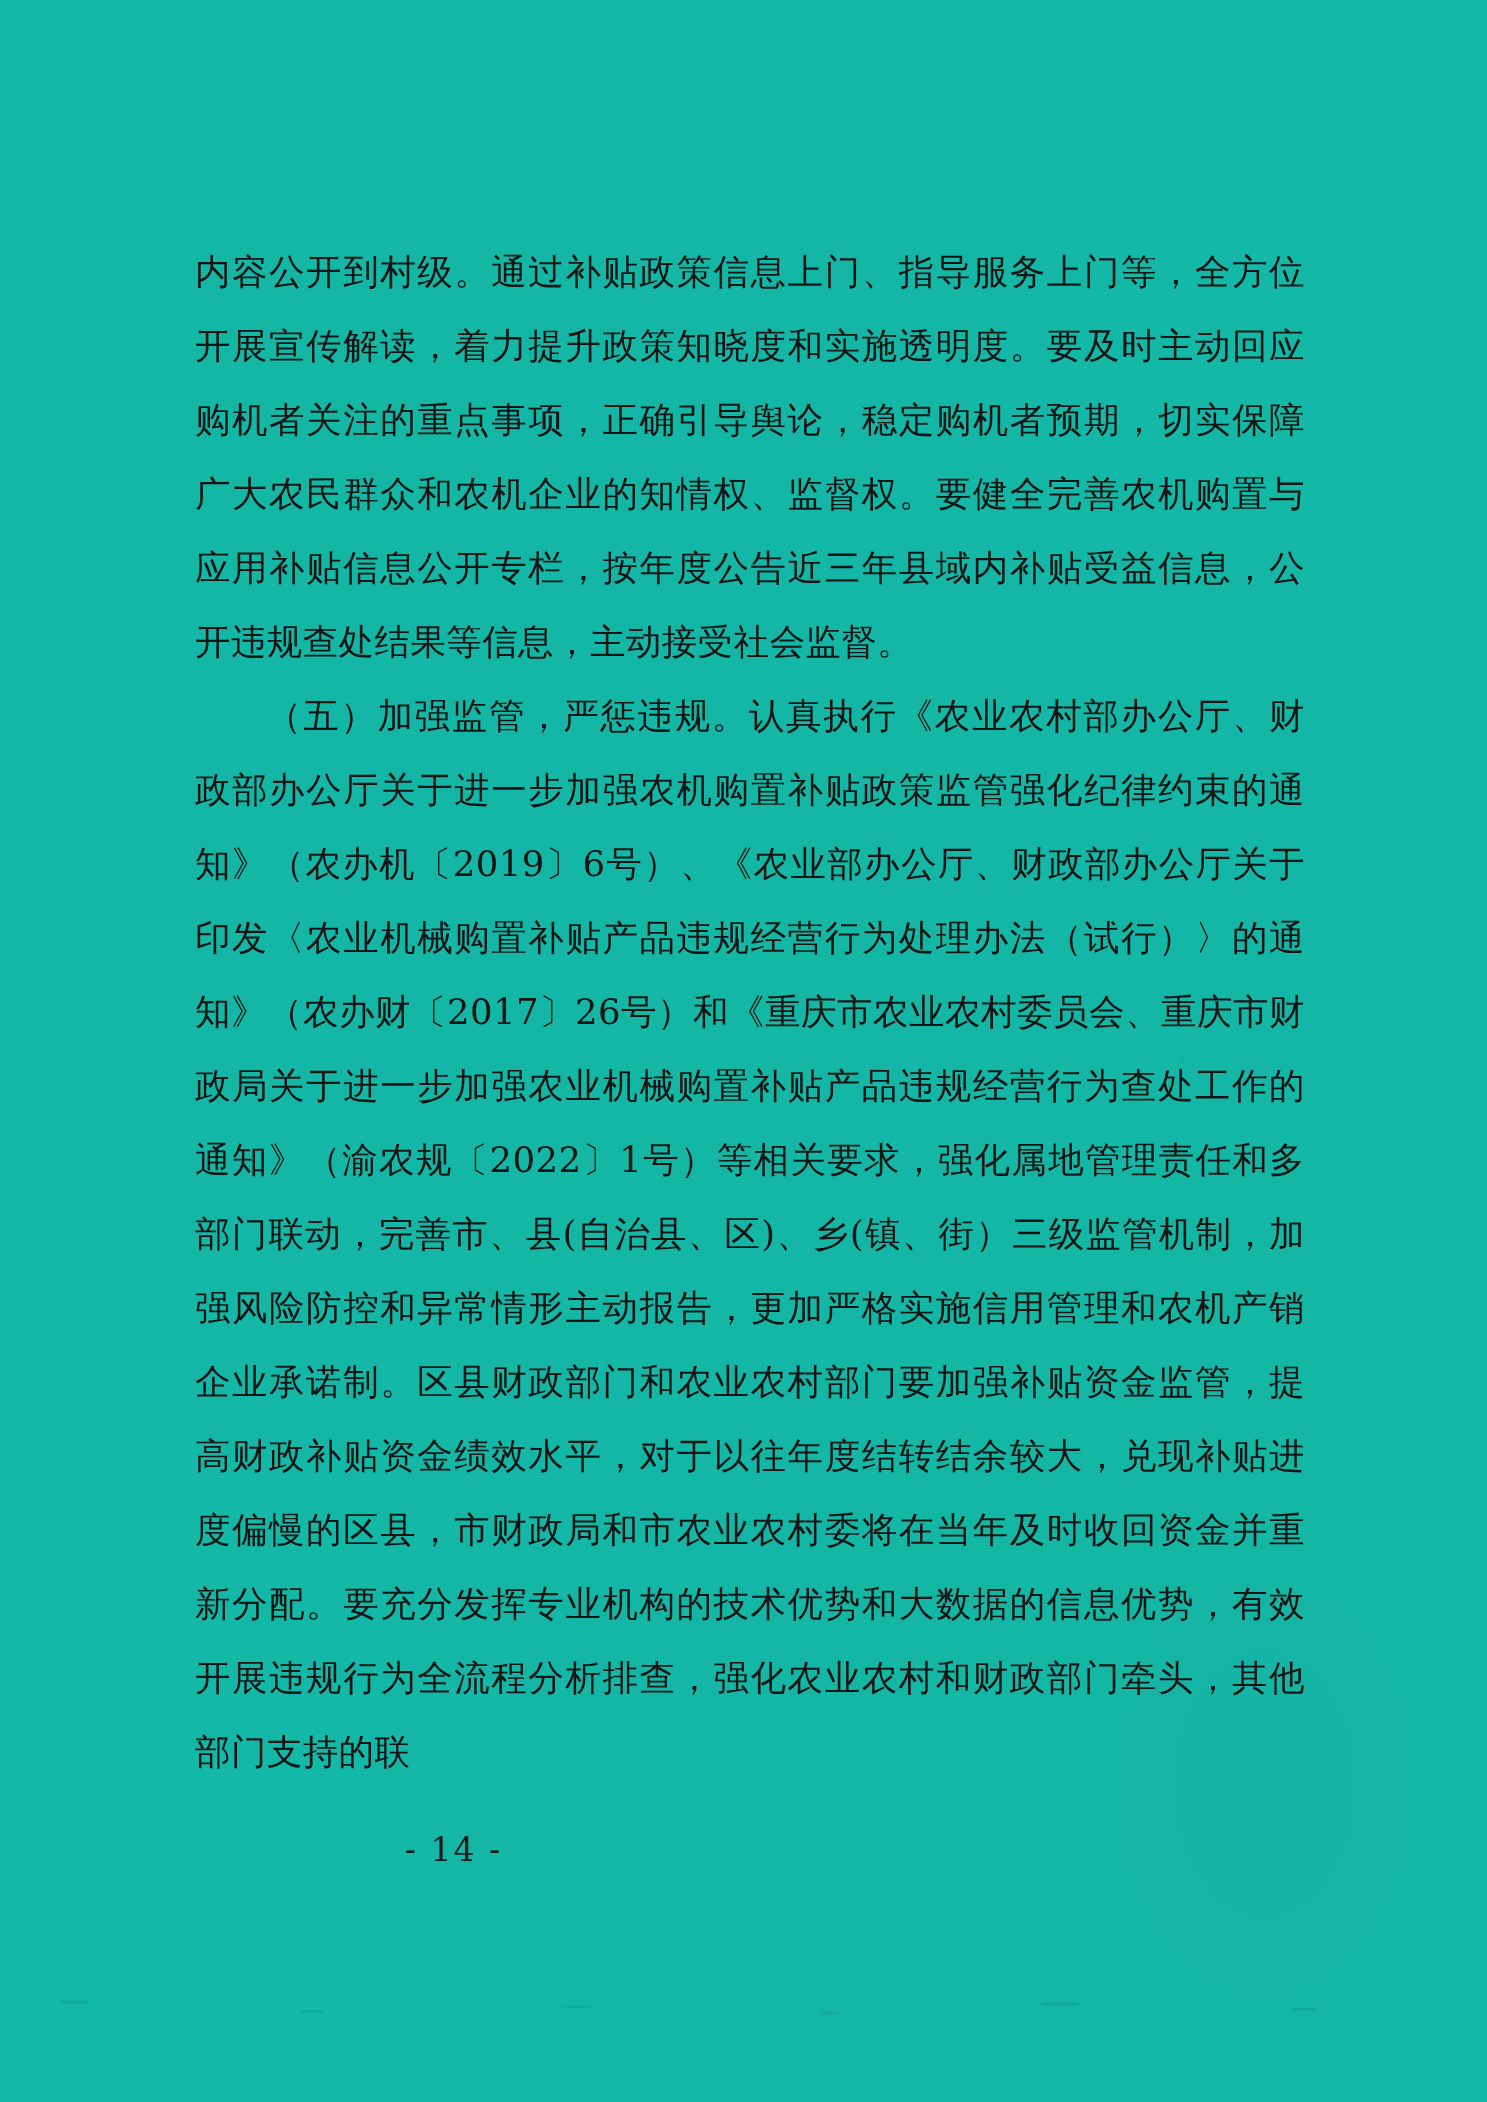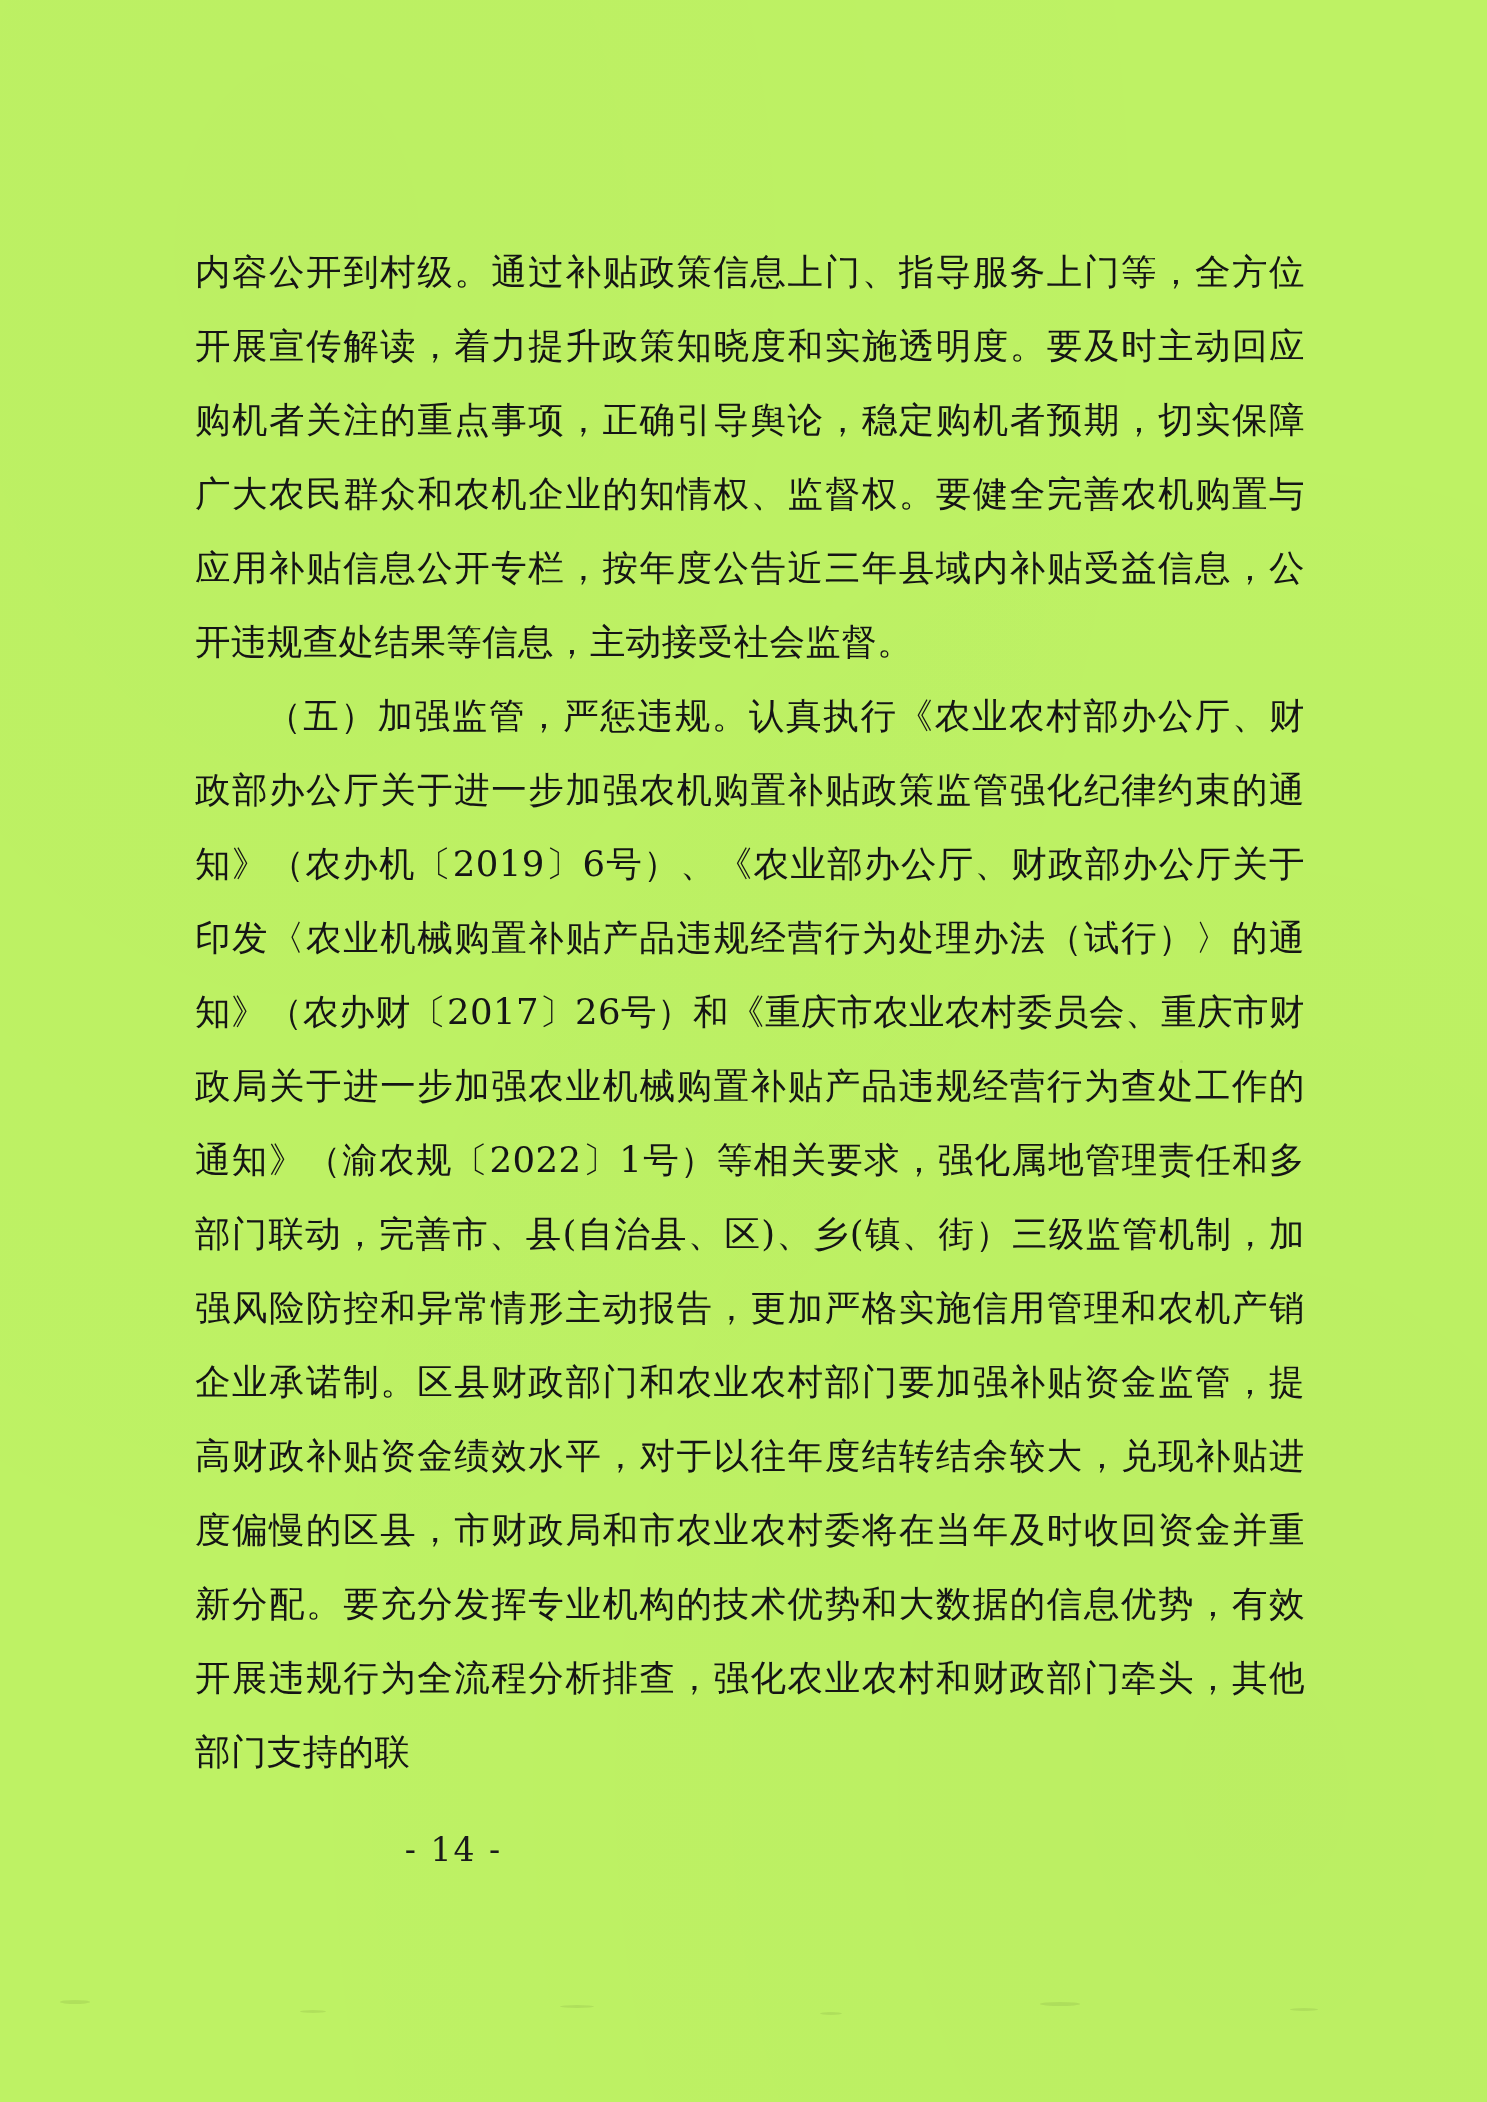--- a/index.html
+++ b/index.html
@@ -4,21 +4,21 @@
 <style>
   html, body {
     margin: 0;
     padding: 0;
     background: #ffffff;
   }
   .page {
     position: relative;
     width: 1487px;
     height: 2102px;
-    background: #bef264;
+    background: #14b8a6;
     overflow: hidden;
     font-family: "DejaVu Serif", "Liberation Serif", serif;
   }
   
   .page::before {
     content: "";
     position: absolute;
     inset: 0;
     background:
       radial-gradient(ellipse at 20% 12%, rgba(0,0,0,0.012), rgba(0,0,0,0) 60%),

